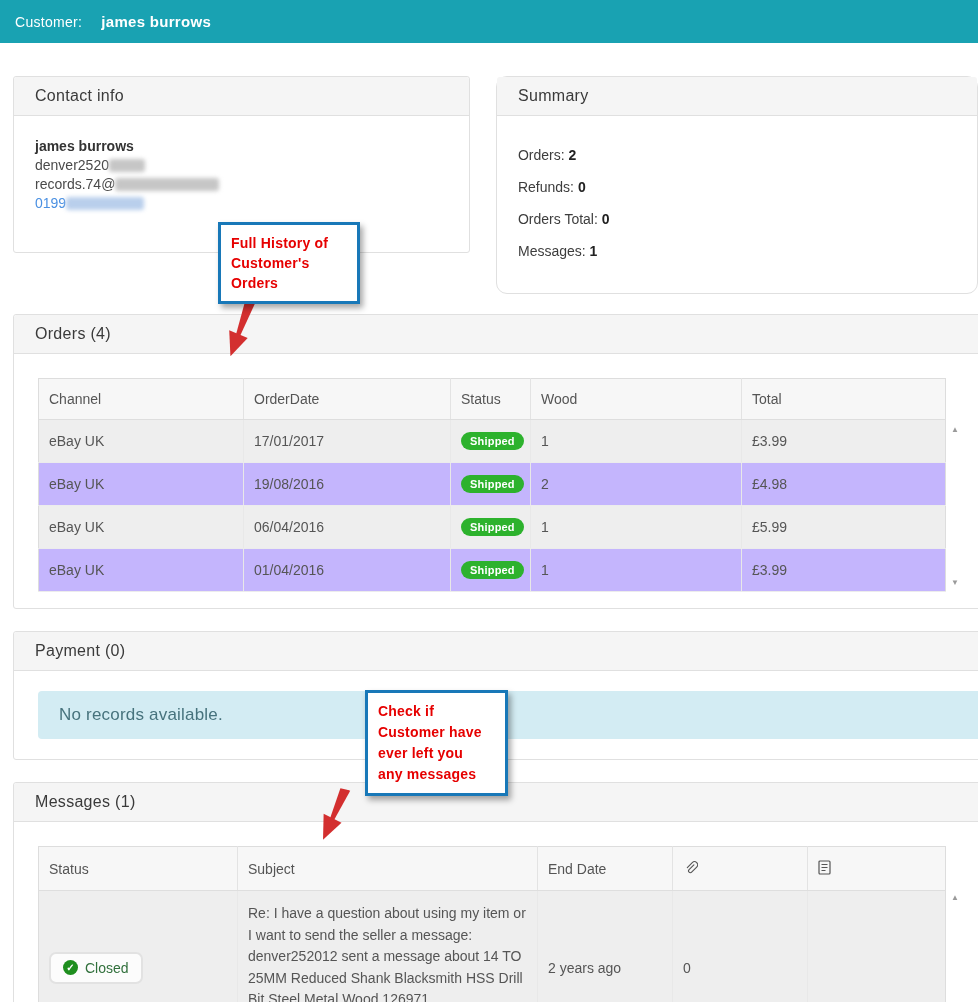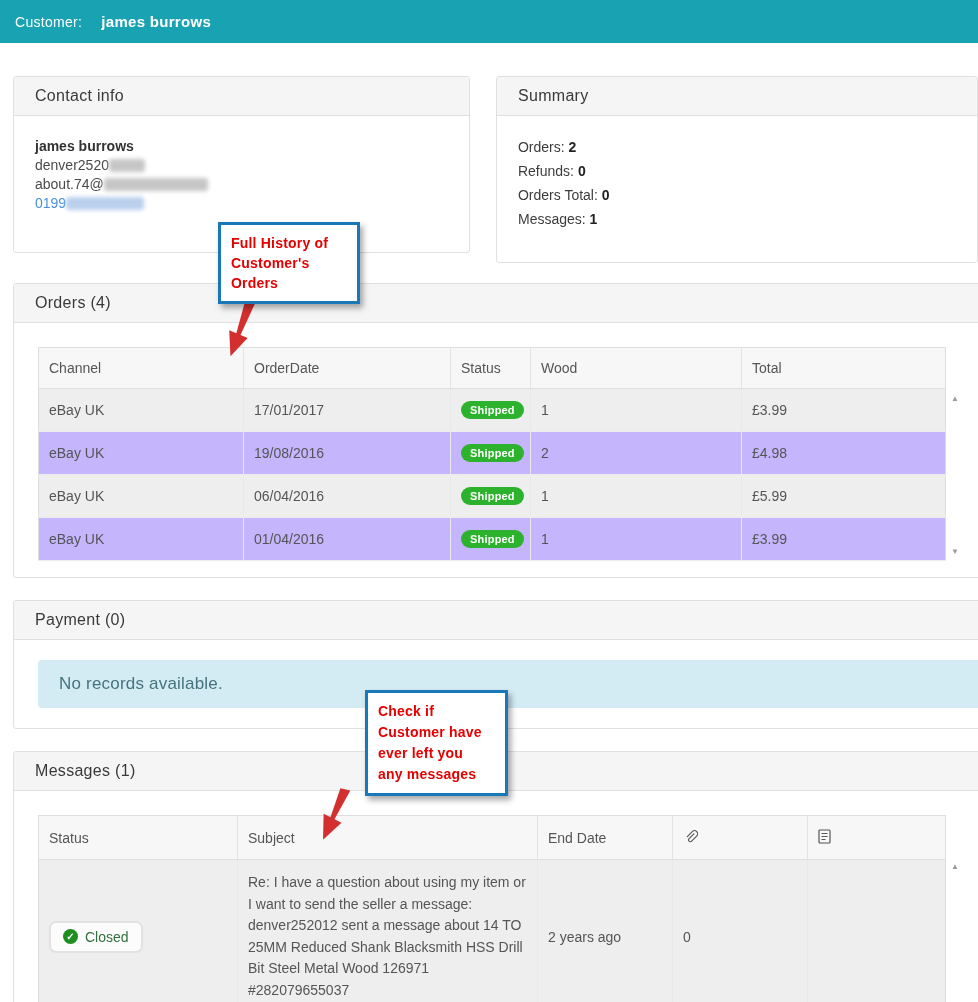--- a/index.html
+++ b/index.html
@@ -10,32 +10,32 @@
   .topbar { height:43px; background:var(--topbar-bg,#19a2b2); color:#fff; display:flex; align-items:center; padding:0 15px; font-size:14px; letter-spacing:.3px;text-align:center; }
   .topbar .cust-name { font-weight:bold; margin-left:19px; font-size:15px; }
 
   .content { padding:33px 0 0 13px; }
 
   .panel { border:1px solid #e0e0e0; border-radius:3px; background:#fff; }
   .panel-header { background:#f5f5f5; border-bottom:1px solid #e0e0e0; padding:10px 21px; font-size:16px; color:#3a3a3a; letter-spacing:.3px; border-radius:3px 3px 0 0; }
 
   .top-row { display:flex; gap:26px; }
   .panel-contact { width:474px; height:177px; }
-  .panel-summary { width:500px; height:187px; }
+  .panel-summary { width:500px; height:218px;border-radius:11px; }
 
   .contact-body { padding:21px 21px; font-size:14px; line-height:19px; color:#4a4a4a; }
   .contact-body .cname { font-weight:bold; color:#333; }
   .redacted { display:inline-block; height:13px; border-radius:3px; filter:blur(2px); background:#c6c6c6; vertical-align:-2px; }
   .redact-user { width:36px; }
   .redact-email { width:104px; }
   .redact-phone { width:78px; background:#b9cfec; }
   .phone-link { color:var(--link-blue,#4a90e2); }
 
   .summary-body { padding:19px 21px; font-size:14px; color:#3d3d3d; }
-  .summary-line { line-height:24px; }
+  .summary-line { line-height:24px;margin-top:8px; }
   .summary-line b { color:#222; }
 
   .wide { width:1000px; }
   .panel-orders { margin-top:20px; }
   .panel-payment { margin-top:22px; }
   .panel-messages { margin-top:22px; min-height:270px; }
 
   .orders-body { padding:24px 0 16px 24px; }
   .messages-body { padding:24px 0 18px 24px; }
 
@@ -85,21 +85,21 @@
 
   <div class="content">
 
     <div class="top-row">
 
       <section class="panel panel-contact">
         <div class="panel-header">Contact info</div>
         <div class="contact-body">
           <div class="cname">james burrows</div>
           <div><span>denver2520</span><span class="redacted redact-user"></span></div>
-          <div><span>about.74@</span><span class="redacted redact-email"></span></div>
+          <div><span>records.74@</span><span class="redacted redact-email"></span></div>
           <div><span class="phone-link">0199</span><span class="redacted redact-phone"></span></div>
         </div>
       </section>
 
       <section class="panel panel-summary">
         <div class="panel-header">Summary</div>
         <div class="summary-body">
           <div class="summary-line"><span>Orders: </span><b>2</b></div>
           <div class="summary-line"><span>Refunds: </span><b>0</b></div>
           <div class="summary-line"><span>Orders Total: </span><b>0</b></div>

